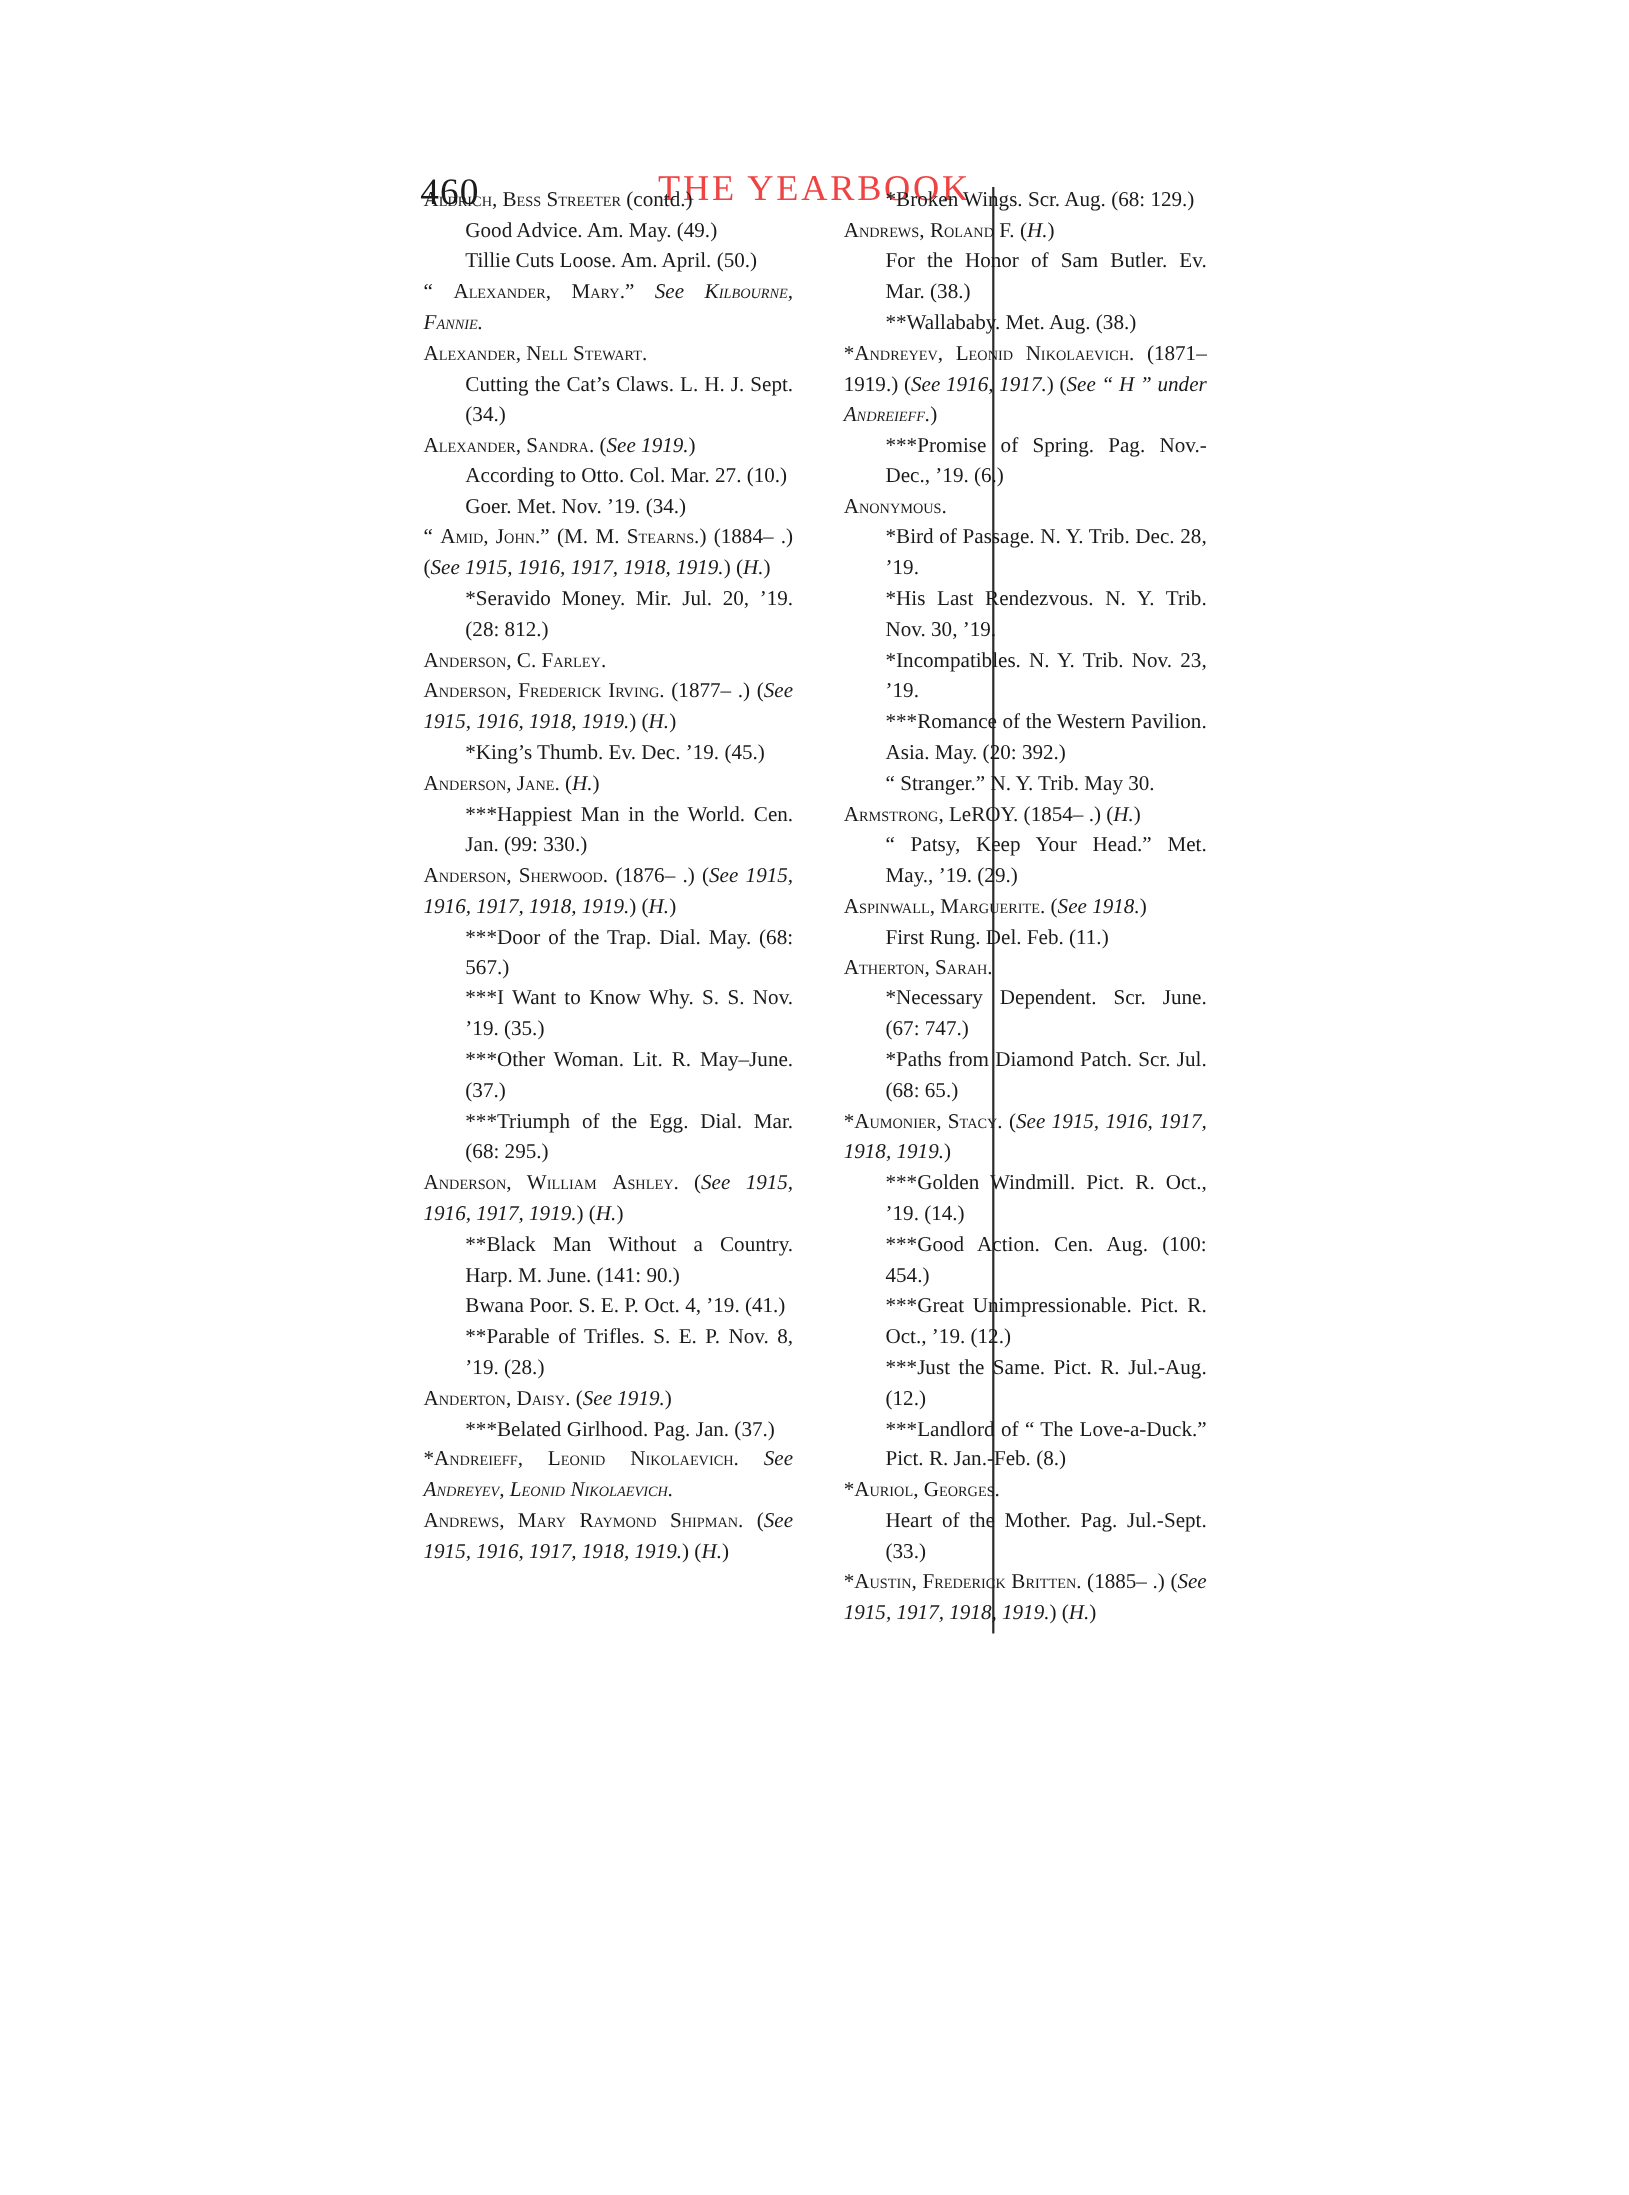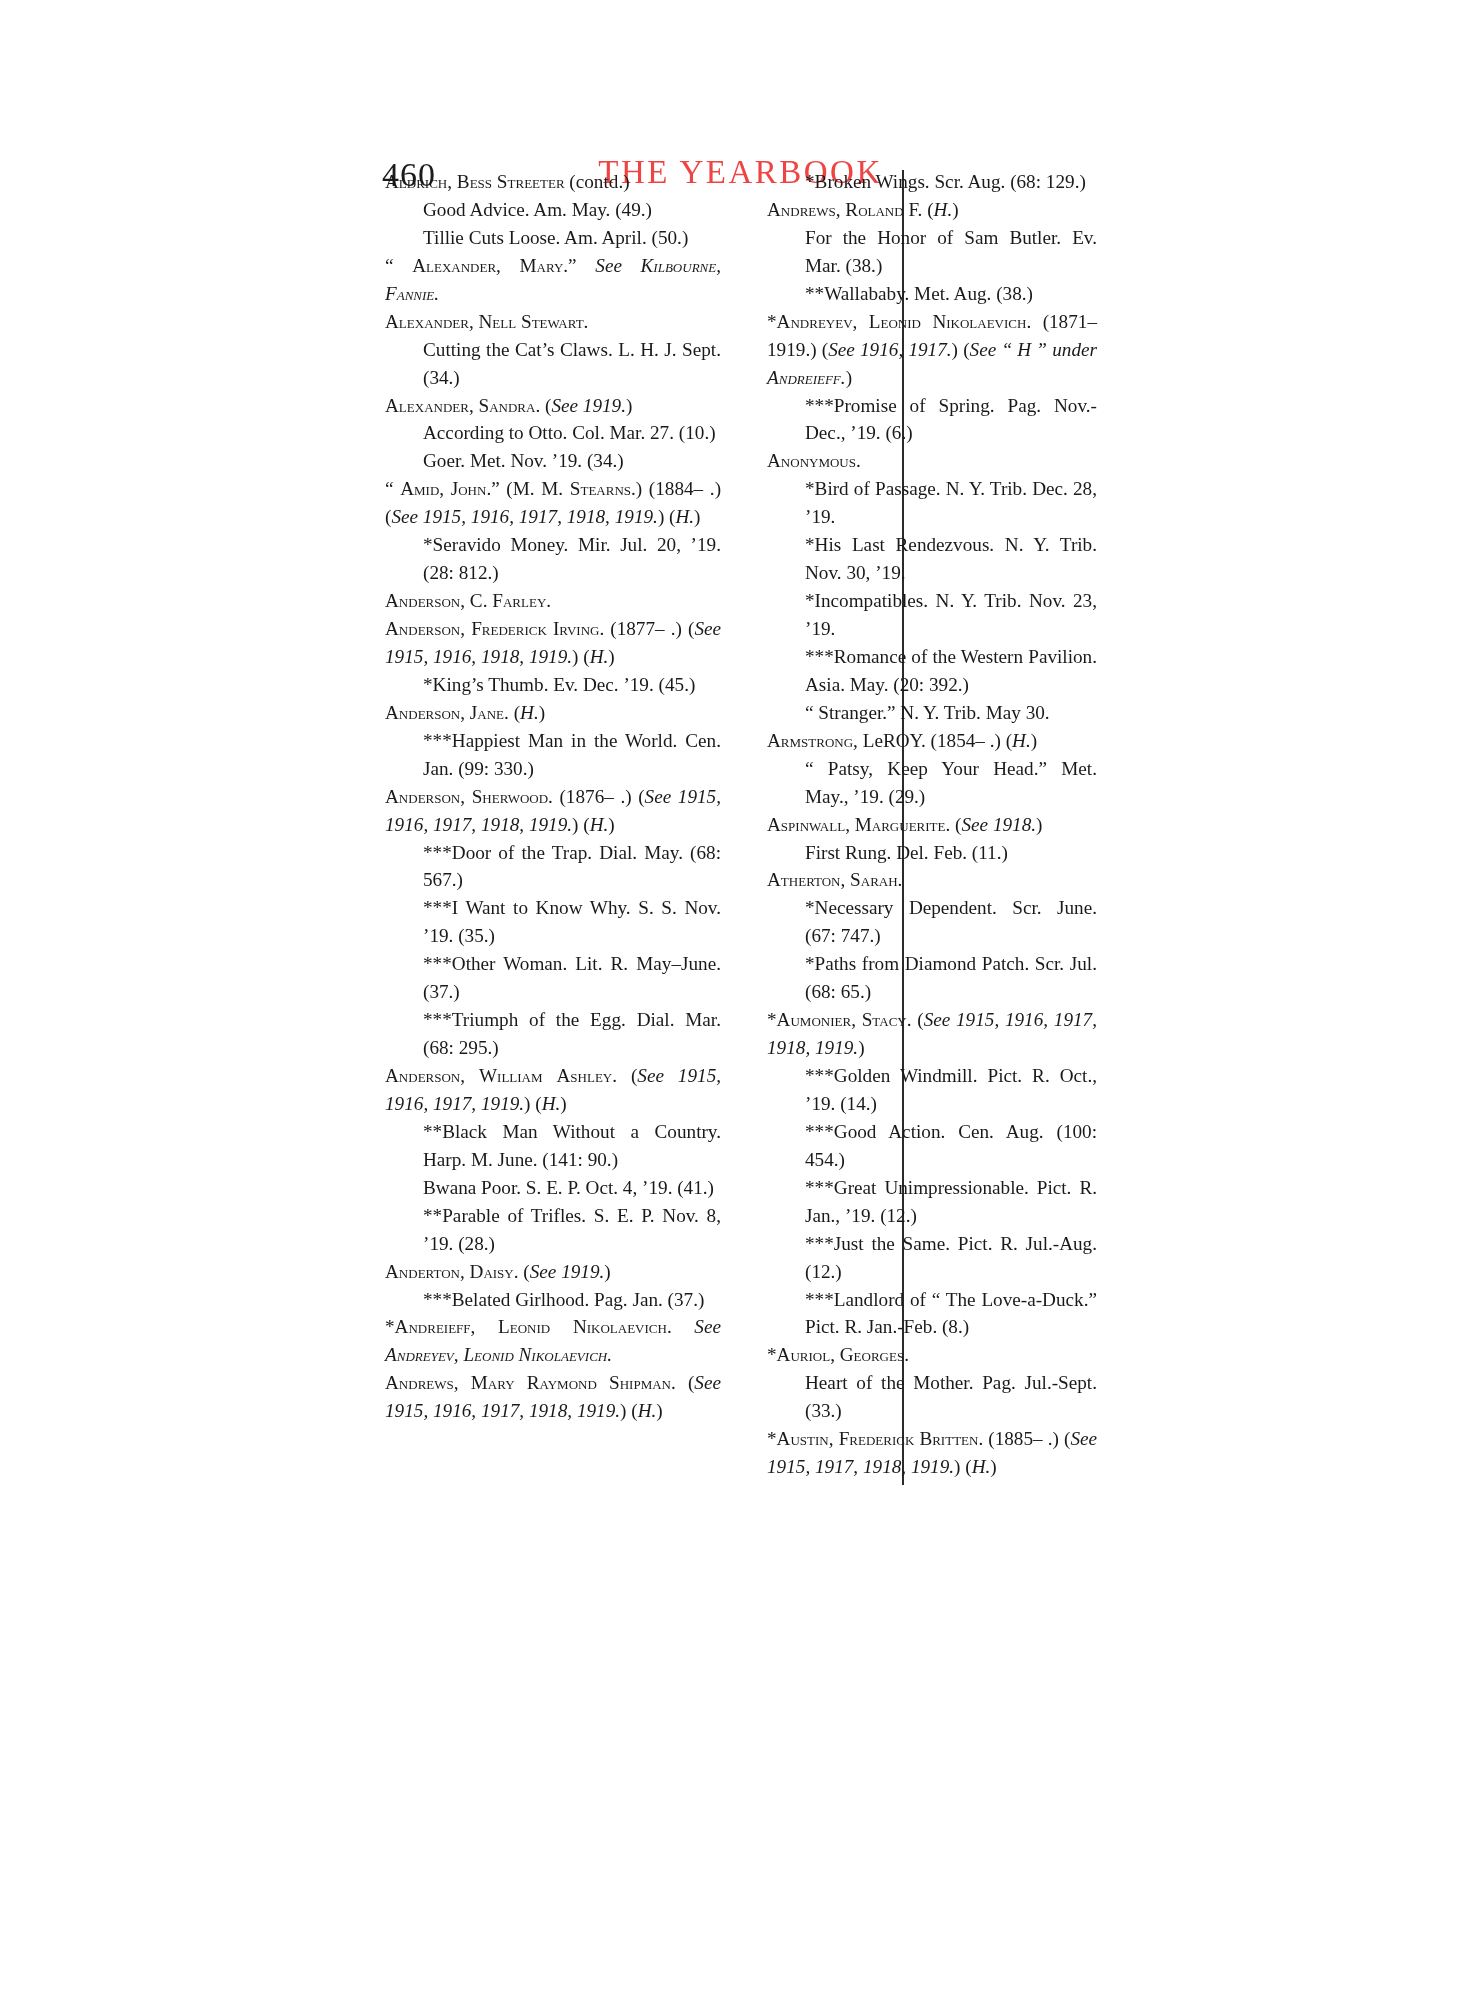--- a/index.html
+++ b/index.html
@@ -155,21 +155,21 @@
         <p class="entry hang"><span class="entry-text"><span class="sc">Armstrong</span>, LeROY. (1854– .) (<span class="it">H.</span>)</span></p>
         <p class="entry ind1"><span class="entry-text">“ Patsy, Keep Your Head.” Met. May., ’19. (29.)</span></p>
         <p class="entry hang"><span class="entry-text"><span class="sc">Aspinwall</span>, <span class="sc">Marguerite</span>. (<span class="it">See 1918.</span>)</span></p>
         <p class="entry ind1"><span class="entry-text">First Rung. Del. Feb. (11.)</span></p>
         <p class="entry hang"><span class="entry-text"><span class="sc">Atherton</span>, <span class="sc">Sarah</span>.</span></p>
         <p class="entry ind1"><span class="entry-text">*Necessary Dependent. Scr. June. (67: 747.)</span></p>
         <p class="entry ind1"><span class="entry-text">*Paths from Diamond Patch. Scr. Jul. (68: 65.)</span></p>
         <p class="entry hang"><span class="entry-text">*<span class="sc">Aumonier</span>, <span class="sc">Stacy</span>. (<span class="it">See 1915, 1916, 1917, 1918, 1919.</span>)</span></p>
         <p class="entry ind1"><span class="entry-text">***Golden Windmill. Pict. R. Oct., ’19. (14.)</span></p>
         <p class="entry ind1"><span class="entry-text">***Good Action. Cen. Aug. (100: 454.)</span></p>
-        <p class="entry ind1"><span class="entry-text">***Great Unimpressionable. Pict. R. Jan., ’19. (12.)</span></p>
+        <p class="entry ind1"><span class="entry-text">***Great Unimpressionable. Pict. R. Oct., ’19. (12.)</span></p>
         <p class="entry ind1"><span class="entry-text">***Just the Same. Pict. R. Jul.-Aug. (12.)</span></p>
         <p class="entry ind1"><span class="entry-text">***Landlord of “ The Love-a-Duck.” Pict. R. Jan.-Feb. (8.)</span></p>
         <p class="entry hang"><span class="entry-text">*<span class="sc">Auriol</span>, <span class="sc">Georges</span>.</span></p>
         <p class="entry ind1"><span class="entry-text">Heart of the Mother. Pag. Jul.-Sept. (33.)</span></p>
         <p class="entry hang"><span class="entry-text">*<span class="sc">Austin</span>, <span class="sc">Frederick</span> <span class="sc">Britten</span>. (1885– .) (<span class="it">See 1915, 1917, 1918, 1919.</span>) (<span class="it">H.</span>)</span></p>
       </div>
   </div>
 
 </div>
 

